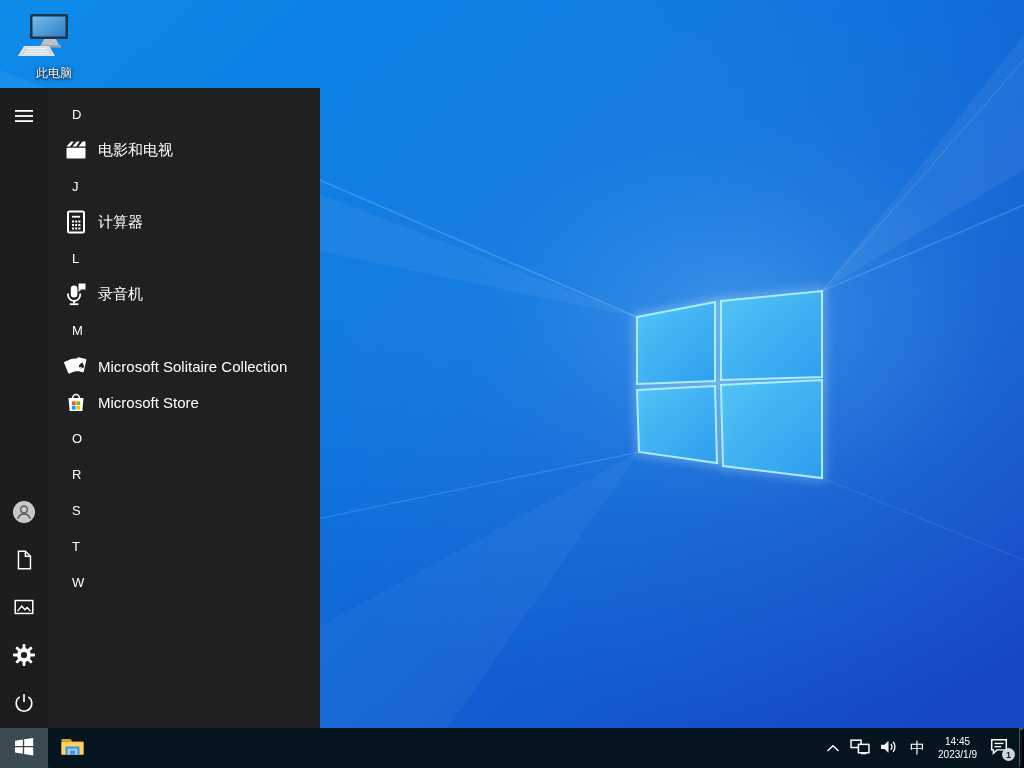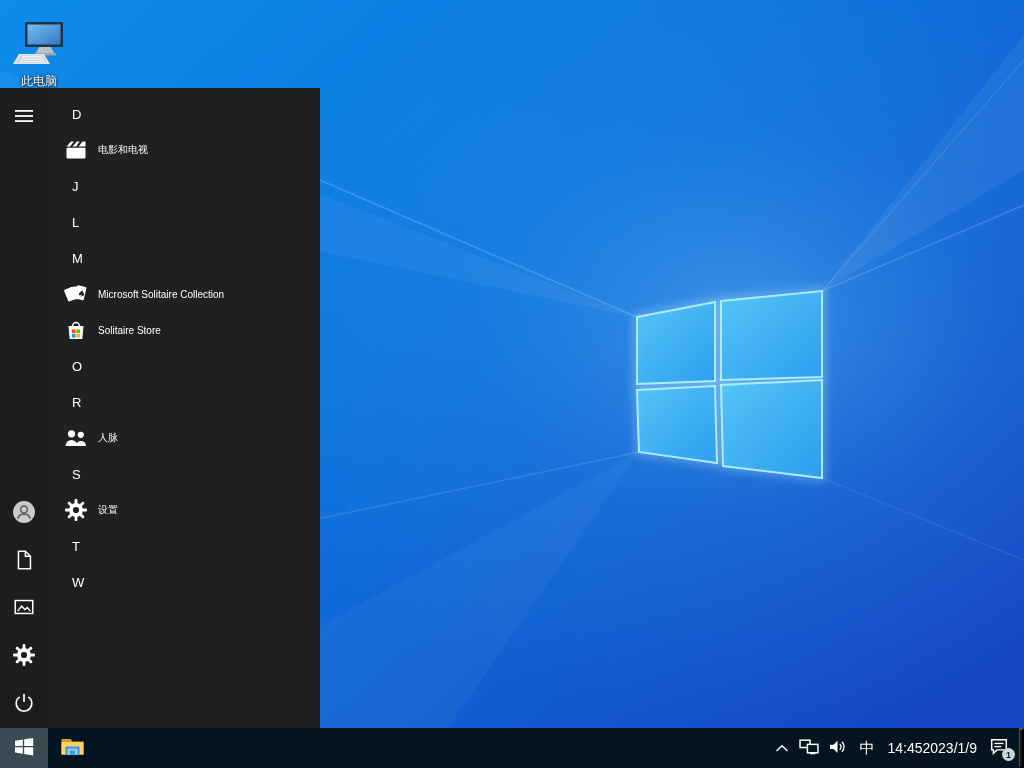--- a/index.html
+++ b/index.html
@@ -3,51 +3,51 @@
 <meta charset="utf-8">
 <style>
   html,body{margin:0;padding:0}
   body{
     width:1024px;height:768px;position:relative;overflow:hidden;
     font-family:"Liberation Sans",sans-serif;background:#000;
   }
   
   .wallpaper{position:absolute;inset:0;z-index:0}
   
-  .desktop-icon{position:absolute;left:6px;top:20px;width:66px;text-align:center;z-index:1;cursor:default}
+  .desktop-icon{position:absolute;left:6px;top:12px;width:66px;text-align:right;z-index:1;cursor:default}
   .desktop-icon .di-art{display:block;margin:0 auto}
   .desktop-icon .di-label{display:block;margin-top:1px;font-size:12px;color:#fff;
     text-shadow:0 1px 2px rgba(0,0,0,.95),0 0 4px rgba(0,0,0,.7)}
   
   .start-menu{position:absolute;left:0;top:88px;width:320px;height:640px;background:#1f2021;
     display:flex;z-index:4}
   .rail{position:relative;width:48px;flex:none;background:#1c1d1e}
   .rail-btn{position:absolute;left:0;width:48px;height:48px;display:flex;align-items:center;
     justify-content:center;background:none;border:none;padding:0;cursor:pointer}
   .rb-menu{top:4px}.rb-user{top:400px}.rb-docs{top:448px}.rb-pics{top:495px}
   .rb-settings{top:543px}.rb-power{top:591px}
   .app-list{flex:1;padding-top:8px;overflow:hidden;position:relative}
   .row{height:36px;display:flex;align-items:center;position:relative;padding-left:14px;color:#fff;cursor:pointer}
   .row.section{padding-left:24px}
   .sec-label{font-size:13px;color:#fff}
   .icon-box{width:28px;height:28px;flex:none;display:flex;align-items:center;justify-content:center;margin-right:8px}
-  .app-label{font-size:10px;white-space:nowrap}
+  .app-label{font-size:15px;white-space:nowrap}
   .chev{position:absolute;right:18px;top:50%;transform:translateY(-50%);display:flex}
   
   .taskbar{position:absolute;left:0;bottom:0;width:1024px;height:40px;background:#04151f;
     display:flex;align-items:center;z-index:6}
   .start-btn{width:48px;height:40px;background:#3a4a52;display:flex;align-items:center;
     justify-content:center;border:none;padding:0;cursor:pointer;flex:none}
   .task-pinned{width:32px;height:40px;margin-left:8px;display:flex;align-items:center;
     justify-content:center;border:none;background:none;padding:0;cursor:pointer;flex:none}
   .tray{margin-left:auto;display:flex;align-items:center;height:100%;color:#fff}
   .tray-item{height:100%;display:flex;align-items:center;justify-content:center;padding:0 5px;
     background:none;border:none;color:#fff;cursor:pointer}
   .ime{font-size:15px;padding:0 6px;font-family:"DejaVu Sans",sans-serif}
-  .clock{font-size:14px;line-height:13px;text-align:center;padding:0 7px}
+  .clock{flex-direction:column;font-size:10px;line-height:13px;text-align:center;padding:0 7px}
   .notif{position:relative;padding:0 10px 0 6px;margin-right:1px}
   .badge{position:absolute;right:3px;bottom:7px;width:13px;height:13px;border-radius:50%;
     background:#cfd6da;color:#0d1f2b;font-size:9px;display:flex;align-items:center;
     justify-content:center;font-weight:bold}
   .show-desktop{width:5px;height:100%;border-left:1px solid rgba(255,255,255,.28);
     background:none;padding:0;cursor:pointer}
 </style>
 </head>
 <body>
 
@@ -193,22 +193,57 @@
               <polygon points="15.5,9.5 19.6,4.5 22.5,4.5 22.5,9.5 19,9.5"></polygon>
               <rect x="3.5" y="10.8" width="19" height="10.8" rx="1"></rect>
             </g>
           </svg>
         </span>
         <span class="app-label">电影和电视</span>
       </div>
       <div class="row section">
         <span class="sec-label">J</span>
       </div>
+      <div class="row app">
+        <span class="icon-box">
+          <svg width="26" height="26" viewBox="0 0 26 26">
+            <rect x="5" y="2.5" width="16" height="21" rx="1.5" fill="none" stroke="#fff" stroke-width="2"></rect>
+            <rect x="9" y="6.8" width="8" height="1.8" fill="#fff"></rect>
+            <g fill="#fff">
+              <rect x="9" y="11.5" width="2" height="2"></rect>
+              <rect x="12.2" y="11.5" width="2" height="2"></rect>
+              <rect x="15.4" y="11.5" width="2" height="2"></rect>
+              <rect x="9" y="15" width="2" height="2"></rect>
+              <rect x="12.2" y="15" width="2" height="2"></rect>
+              <rect x="15.4" y="15" width="2" height="2"></rect>
+              <rect x="9" y="18.5" width="2" height="2"></rect>
+              <rect x="12.2" y="18.5" width="2" height="2"></rect>
+              <rect x="15.4" y="18.5" width="2" height="2"></rect>
+            </g>
+          </svg>
+        </span>
+        <span class="app-label">计算器</span>
+      </div>
       <div class="row section">
         <span class="sec-label">L</span>
+      </div>
+      <div class="row app">
+        <span class="icon-box">
+          <svg width="26" height="26" viewBox="0 0 26 26">
+            <rect x="7.8" y="4.5" width="6.6" height="12" rx="3.3" fill="#fff"></rect>
+            <path d="M5 12.5 v1.3 a6.1 6.1 0 0 0 12.2 0 V12.5" fill="none" stroke="#fff" stroke-width="1.8"></path>
+            <rect x="10.1" y="19.5" width="2" height="2.8" fill="#fff"></rect>
+            <rect x="6.8" y="22.3" width="8.6" height="1.8" fill="#fff"></rect>
+            <g fill="#fff">
+              <rect x="15.5" y="2.5" width="7" height="6"></rect>
+              <polygon points="15.5,8.5 15.5,11 18.5,8.5"></polygon>
+            </g>
+          </svg>
+        </span>
+        <span class="app-label">录音机</span>
       </div>
       <div class="row section">
         <span class="sec-label">M</span>
       </div>
       <div class="row app">
         <span class="icon-box">
           <svg width="26" height="26" viewBox="0 0 26 26">
             <g fill="#fff">
               <rect x="2.8" y="7" width="8.6" height="12.6" rx="1" transform="rotate(-22 7.1 13.3)"></rect>
               <rect x="8" y="5.5" width="8.6" height="12.8" rx="1" transform="rotate(-6 12.3 11.9)"></rect>
@@ -223,62 +258,30 @@
         <span class="icon-box">
           <svg width="26" height="26" viewBox="0 0 26 26">
             <path d="M9.5 9.5 a3.5 4 0 0 1 7 0" fill="none" stroke="#fff" stroke-width="1.6"></path>
             <path d="M5.5 9 h15 l-1.2 13 h-12.6 Z" fill="#fff"></path>
             <rect x="8.9" y="12.4" width="3.7" height="3.7" fill="#f25022"></rect>
             <rect x="13.4" y="12.4" width="3.7" height="3.7" fill="#7fba00"></rect>
             <rect x="8.9" y="16.9" width="3.7" height="3.7" fill="#00a4ef"></rect>
             <rect x="13.4" y="16.9" width="3.7" height="3.7" fill="#ffb900"></rect>
           </svg>
         </span>
-        <span class="app-label">Solitaire Store</span>
+        <span class="app-label">Microsoft Store</span>
       </div>
       <div class="row section">
         <span class="sec-label">O</span>
       </div>
       <div class="row section">
         <span class="sec-label">R</span>
       </div>
-      <div class="row app">
-        <span class="icon-box">
-          <svg width="26" height="26" viewBox="0 0 26 26">
-            <g fill="#fff">
-              <circle cx="8.5" cy="8.8" r="3.6"></circle>
-              <path d="M2.5 21 a6 6 0 0 1 12 0 Z"></path>
-              <circle cx="17.8" cy="9.8" r="3.1"></circle>
-              <path d="M12.9 21 a5.1 5.1 0 0 1 10.2 0 Z"></path>
-            </g>
-          </svg>
-        </span>
-        <span class="app-label">人脉</span>
-      </div>
       <div class="row section">
         <span class="sec-label">S</span>
-      </div>
-      <div class="row app">
-        <span class="icon-box">
-          <svg width="26" height="26" viewBox="0 0 26 26">
-            <g fill="#fff">
-              <rect x="11.6" y="2" width="2.8" height="5" rx="1" transform="rotate(0 13 13)"></rect>
-              <rect x="11.6" y="2" width="2.8" height="5" rx="1" transform="rotate(45 13 13)"></rect>
-              <rect x="11.6" y="2" width="2.8" height="5" rx="1" transform="rotate(90 13 13)"></rect>
-              <rect x="11.6" y="2" width="2.8" height="5" rx="1" transform="rotate(135 13 13)"></rect>
-              <rect x="11.6" y="2" width="2.8" height="5" rx="1" transform="rotate(180 13 13)"></rect>
-              <rect x="11.6" y="2" width="2.8" height="5" rx="1" transform="rotate(225 13 13)"></rect>
-              <rect x="11.6" y="2" width="2.8" height="5" rx="1" transform="rotate(270 13 13)"></rect>
-              <rect x="11.6" y="2" width="2.8" height="5" rx="1" transform="rotate(315 13 13)"></rect>
-              <circle cx="13" cy="13" r="7"></circle>
-            </g>
-            <circle cx="13" cy="13" r="3.1" fill="#1f2021"></circle>
-          </svg>
-        </span>
-        <span class="app-label">设置</span>
       </div>
       <div class="row section">
         <span class="sec-label">T</span>
       </div>
       <div class="row section">
         <span class="sec-label">W</span>
       </div>
     </div>
 </div>
 

